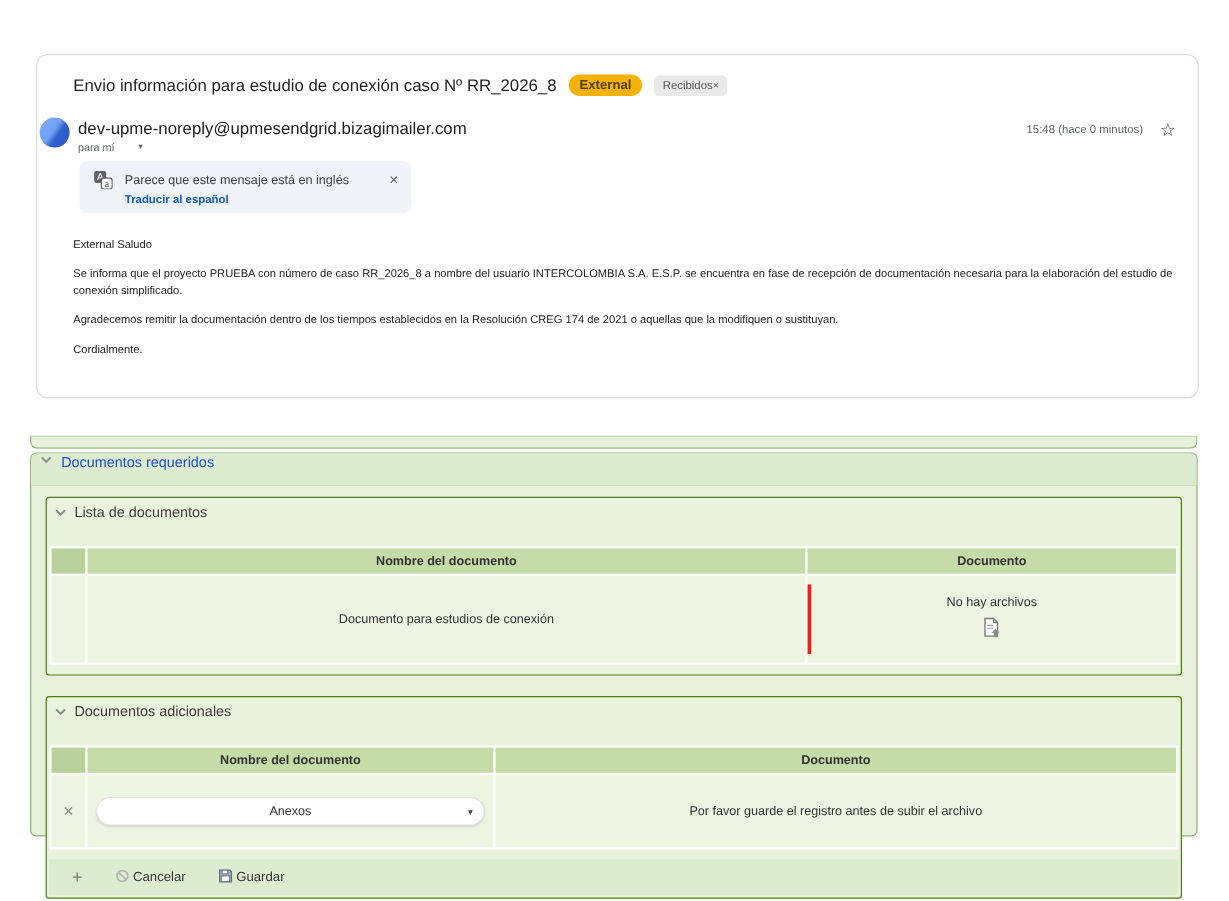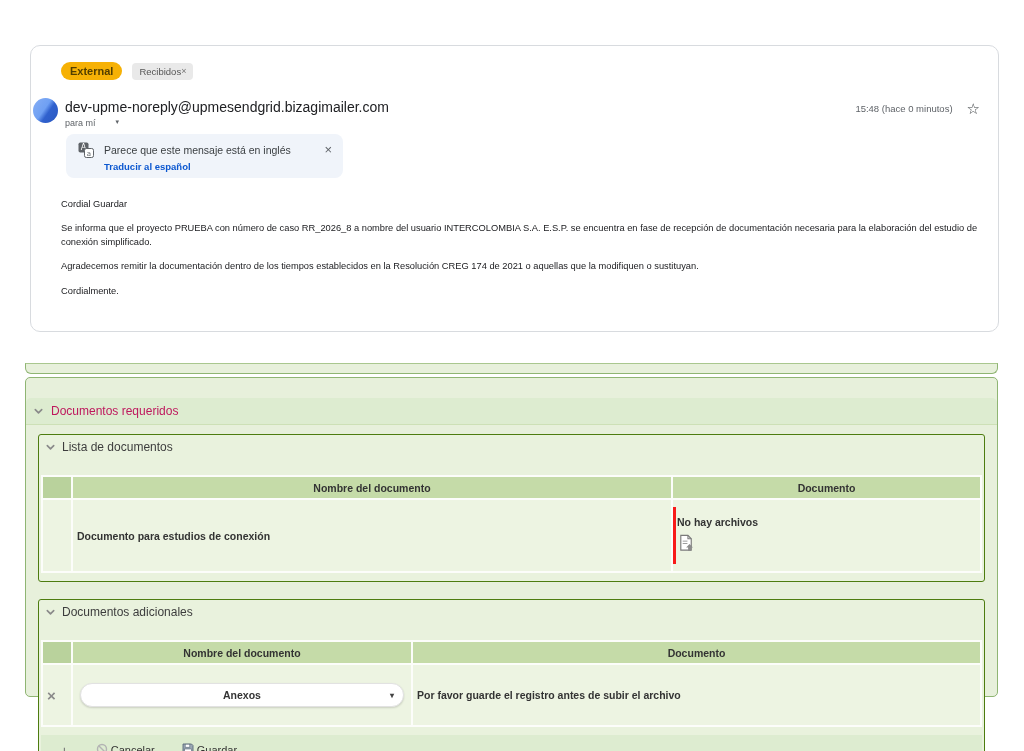--- a/index.html
+++ b/index.html
@@ -76,23 +76,23 @@
   .panel-sliver {
     position:absolute; left:25px; top:363px; width:973px; height:11px;
     background:#e7f0db; border:1px solid #8fb573; border-top-color:#a9c78e;
     border-radius:0 0 6px 6px;
   }
   .form-panel {
     position:absolute; left:25px; top:377px; width:973px; height:320px;
     background:#e7f0db; border:1px solid #8fb573; border-radius:5px;
   }
   .group-header {
-    height:27px; display:flex; align-items:center; gap:7px; padding-left:7px;
+    height:27px; display:flex; align-items:flex-start; gap:7px; padding-left:7px;
     background:#ddecd0; border-bottom:1px solid #cde0b6; border-radius:5px 5px 0 0;
-    font-size:12px; color:#be185d; cursor:pointer;margin-top:20px;
+    font-size:12px; color:#1d4ed8; cursor:pointer;
   }
   .group-body { padding:9px 12px 0 12px; }
 
   .sub-panel {
     background:#e9f2dd; border:1px solid #4d7c0f; border-radius:3px;
   }
   .sub-panel.first { margin-bottom:17px; }
   .sub-header {
     height:24px; display:flex; align-items:center; gap:6px; padding-left:6px;
     font-size:12px; color:#3d3d3d; cursor:pointer;
@@ -103,22 +103,22 @@
     width:calc(100% - 4px); margin:16px 2px 8px 2px;
     border-collapse:separate; border-spacing:2px;
     background:#fcfdfa;
   }
   td.hd {
     background:#c5dba8; height:21px; text-align:center;
     font-size:10.5px; font-weight:bold; color:#333; padding:0 4px;
   }
   td.hd.sel { background:#b9d29c; }
   td.cell {
-    background:#edf4e2; vertical-align:middle;
-    font-size:10.5px; color:#333; padding:16px 4px;font-weight:bold;
+    background:#edf4e2; text-align:center; vertical-align:middle;
+    font-size:10.5px; color:#333; padding:16px 4px;
   }
   .t1 td.cell { height:70px; }
   .t2 td.cell { height:30px; }
   col.sel-col { width:28px; }
   col.name-col-1 { width:598px; }
   col.name-col-2 { width:338px; }
 
   .doc-cell { position:relative; }
   .required-bar {
     position:absolute; left:0; top:7px; bottom:7px; width:3px; background:#f81a1a;
@@ -141,20 +141,21 @@
     font-size:11px; color:#333;
   }
   .add-btn { font-size:15px; color:#777; cursor:pointer; line-height:1; }
   .action-btn { display:inline-flex; align-items:center; gap:3px; cursor:pointer; }
 </style>
 </head>
 <body>
 
 <div class="email-card">
   <div class="subject-row">
+    <h1 class="subject">Envio información para estudio de conexión caso Nº RR_2026_8</h1>
     <span class="badge-external">External</span>
     <span class="badge-label">
       <span>Recibidos</span>
       <span class="chip-x">×</span>
     </span>
   </div>
 
   <div class="avatar"></div>
   <div class="sender-block">
     <div class="sender-email">dev-upme-noreply@upmesendgrid.bizagimailer.com</div>
@@ -179,21 +180,21 @@
           <text x="11" y="13.6" font-size="7" font-family="DejaVu Sans" fill="#5f6368" text-anchor="middle">a</text>
         </svg>
       </span>
       <span class="t-text">Parece que este mensaje está en inglés</span>
       <span class="t-close">×</span>
     </div>
     <a class="t-link">Traducir al español</a>
   </div>
 
   <div class="email-body">
-    <p>Cordial Guardar</p>
+    <p>External Saludo</p>
     <p>Se informa que el proyecto PRUEBA con número de caso RR_2026_8 a nombre del usuario INTERCOLOMBIA S.A. E.S.P. se encuentra en fase de recepción de documentación necesaria para la elaboración del estudio de conexión simplificado.</p>
     <p>Agradecemos remitir la documentación dentro de los tiempos establecidos en la Resolución CREG 174 de 2021 o aquellas que la modifiquen o sustituyan.</p>
     <p>Cordialmente.</p>
   </div>
 </div>
 
 <div class="panel-sliver"></div>
 
 <div class="form-panel">
   <div class="group-header">

